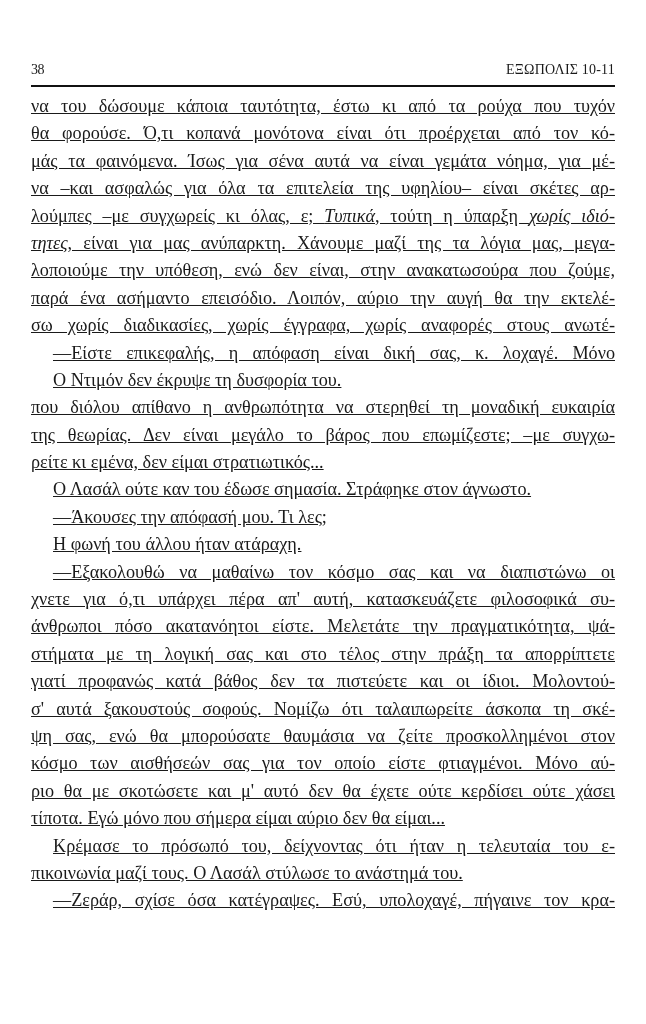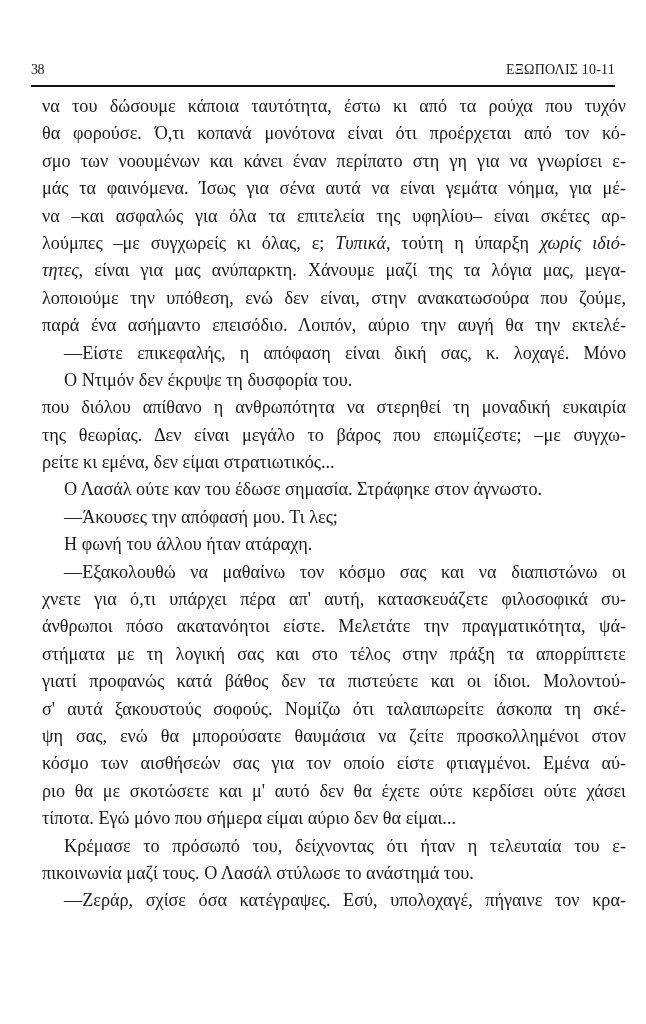--- a/index.html
+++ b/index.html
@@ -40,25 +40,26 @@
     .header-rule {
       position: absolute;
       left: 31px;
       top: 85px;
       width: 584px;
       height: 0;
       border-top: 2px solid #111;
     }
     .body-text {
       position: absolute;
-      left: 42px;
+      left: 31px;
       top: 93px;
       width: 584px;
       font-size: 18.2px;
       line-height: 27.4px;
+      text-decoration: underline;
     }
     .line {
       display: block;
       white-space: nowrap;
       text-align: justify;
       text-align-last: justify;
       height: 27.4px;
     }
     .line.last {
       text-align-last: left;
@@ -73,41 +74,41 @@
 
 <div class="page-header">
   <span class="page-number">38</span>
   <span class="running-title">ΕΞΩΠΟΛΙΣ 10-11</span>
 </div>
 <div class="header-rule"></div>
 
 <div class="body-text" id="body-text">
     <span class="line">να του δώσουμε κάποια ταυτότητα, έστω κι από τα ρούχα που τυχόν</span>
     <span class="line">θα φορούσε. Ό,τι κοπανά μονότονα είναι ότι προέρχεται από τον κό-</span>
-    <span class="line">σμο των νοουμένων και κάνει έναν περίπατο στη γη για να γνωρίσει ε-</span>
     <span class="line">μάς τα φαινόμενα. Ίσως για σένα αυτά να είναι γεμάτα νόημα, για μέ-</span>
     <span class="line">να –και ασφαλώς για όλα τα επιτελεία της υφηλίου– είναι σκέτες αρ-</span>
     <span class="line"><span>λούμπες –με συγχωρείς κι όλας, ε; </span><em>Τυπικά</em><span>, τούτη η ύπαρξη </span><em>χωρίς ιδιό-</em></span>
     <span class="line"><span></span><em>τητες</em><span>, είναι για μας ανύπαρκτη. Χάνουμε μαζί της τα λόγια μας, μεγα-</span><em></em></span>
     <span class="line">λοποιούμε την υπόθεση, ενώ δεν είναι, στην ανακατωσούρα που ζούμε,</span>
     <span class="line">παρά ένα ασήμαντο επεισόδιο. Λοιπόν, αύριο την αυγή θα την εκτελέ-</span>
+    <span class="line">σω χωρίς διαδικασίες, χωρίς έγγραφα, χωρίς αναφορές στους ανωτέ-</span>
     <span class="line indent">—Είστε επικεφαλής, η απόφαση είναι δική σας, κ. λοχαγέ. Μόνο</span>
     <span class="line indent last">Ο Ντιμόν δεν έκρυψε τη δυσφορία του.</span>
     <span class="line">που διόλου απίθανο η ανθρωπότητα να στερηθεί τη μοναδική ευκαιρία</span>
     <span class="line">της θεωρίας. Δεν είναι μεγάλο το βάρος που επωμίζεστε; –με συγχω-</span>
     <span class="line last">ρείτε κι εμένα, δεν είμαι στρατιωτικός...</span>
     <span class="line indent last">Ο Λασάλ ούτε καν του έδωσε σημασία. Στράφηκε στον άγνωστο.</span>
     <span class="line indent last">—Άκουσες την απόφασή μου. Τι λες;</span>
     <span class="line indent last">Η φωνή του άλλου ήταν ατάραχη.</span>
     <span class="line indent">—Εξακολουθώ να μαθαίνω τον κόσμο σας και να διαπιστώνω οι</span>
     <span class="line">χνετε για ό,τι υπάρχει πέρα απ' αυτή, κατασκευάζετε φιλοσοφικά συ-</span>
     <span class="line">άνθρωποι πόσο ακατανόητοι είστε. Μελετάτε την πραγματικότητα, ψά-</span>
     <span class="line">στήματα με τη λογική σας και στο τέλος στην πράξη τα απορρίπτετε</span>
     <span class="line">γιατί προφανώς κατά βάθος δεν τα πιστεύετε και οι ίδιοι. Μολοντού-</span>
     <span class="line">σ' αυτά ξακουστούς σοφούς. Νομίζω ότι ταλαιπωρείτε άσκοπα τη σκέ-</span>
     <span class="line">ψη σας, ενώ θα μπορούσατε θαυμάσια να ζείτε προσκολλημένοι στον</span>
-    <span class="line">κόσμο των αισθήσεών σας για τον οποίο είστε φτιαγμένοι. Εμένα αύ-</span>
+    <span class="line">κόσμο των αισθήσεών σας για τον οποίο είστε φτιαγμένοι. Μόνο αύ-</span>
     <span class="line">ριο θα με σκοτώσετε και μ' αυτό δεν θα έχετε ούτε κερδίσει ούτε χάσει</span>
     <span class="line last">τίποτα. Εγώ μόνο που σήμερα είμαι αύριο δεν θα είμαι...</span>
     <span class="line indent">Κρέμασε το πρόσωπό του, δείχνοντας ότι ήταν η τελευταία του ε-</span>
     <span class="line last">πικοινωνία μαζί τους. Ο Λασάλ στύλωσε το ανάστημά του.</span>
     <span class="line indent">—Ζεράρ, σχίσε όσα κατέγραψες. Εσύ, υπολοχαγέ, πήγαινε τον κρα-</span>
   </div>
 
 </body></html>

